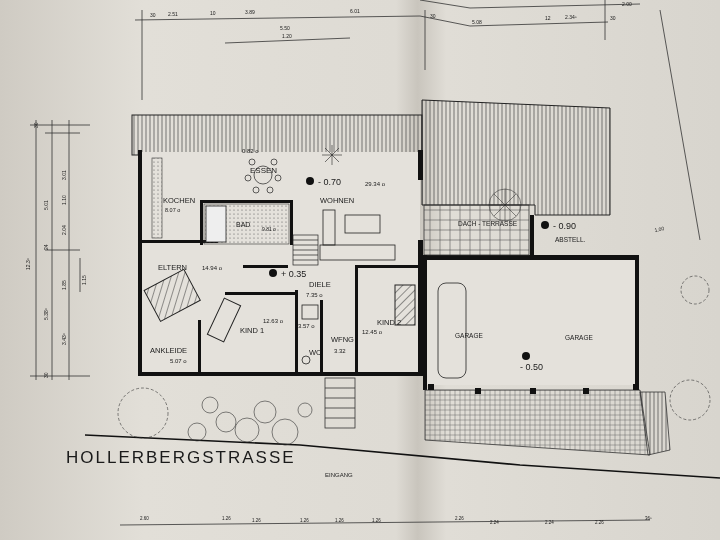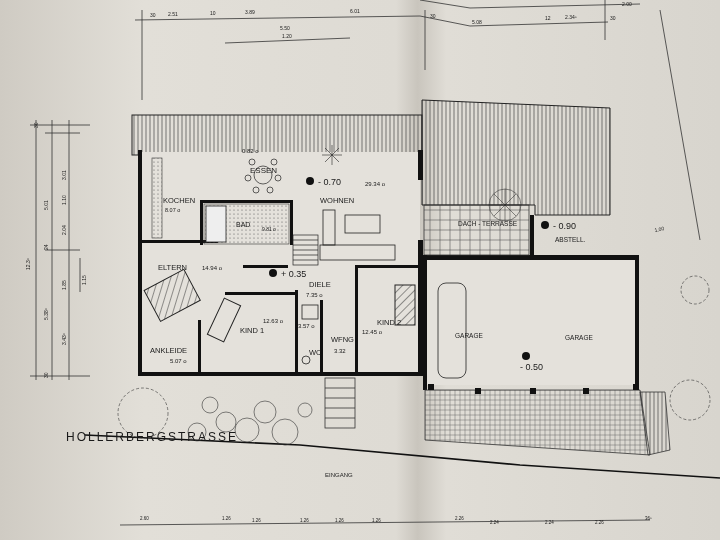--- a/index.html
+++ b/index.html
@@ -1,21 +1,21 @@
 <!DOCTYPE html>
 <html><head>
 <meta charset="utf-8">
 <style>
   html,body{margin:0;padding:0;}
   body{width:720px;height:540px;overflow:hidden;background:#d9d6cf;font-family:"Liberation Sans",sans-serif;}
   .sheet{position:absolute;left:0;top:0;width:720px;height:540px;
     background:linear-gradient(90deg,#cfcbc3 0%,#e2dfd8 20%,#dedbd4 55%,#c9c5bd 58%,#e0ddd6 62%,#d8d5ce 100%);}
   svg{position:absolute;left:0;top:0;}
   .lbl{font-family:"Liberation Sans",sans-serif;fill:#1a1a1a;}
-  .street{position:absolute;left:66px;top:430px;font-size:12px;letter-spacing:2px;color:#1a1a1a;font-family:"Liberation Sans",sans-serif;}
+  .street{position:absolute;left:66px;top:448px;font-size:17px;letter-spacing:2px;color:#1a1a1a;font-family:"Liberation Sans",sans-serif;}
   .eingang{position:absolute;left:325px;top:472px;font-size:6px;color:#222;font-family:"Liberation Sans",sans-serif;}
 </style>
 </head>
 <body>
 
 <div class="sheet">
 <svg width="720" height="540" viewBox="0 0 720 540">
   <defs>
     <pattern id="roof" width="4" height="10" patternUnits="userSpaceOnUse">
       <line x1="2" y1="0" x2="2" y2="10" stroke="#444" stroke-width="0.7"></line>

